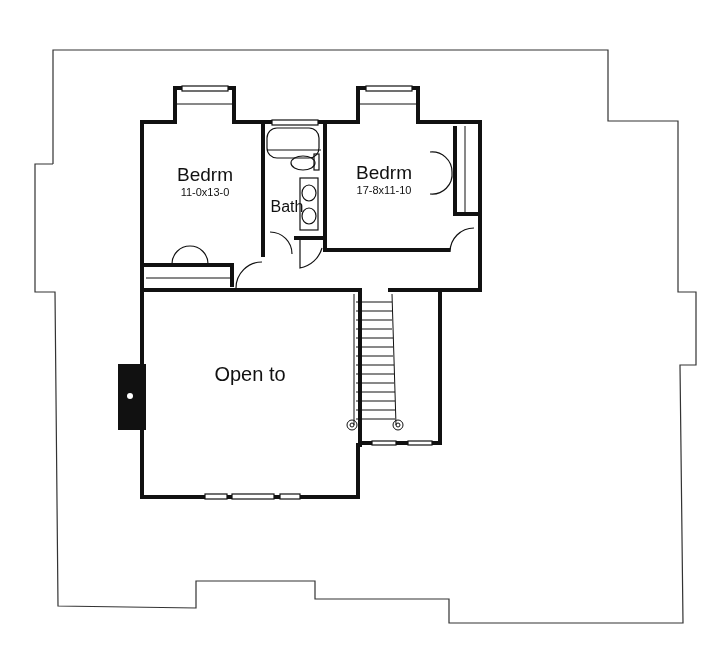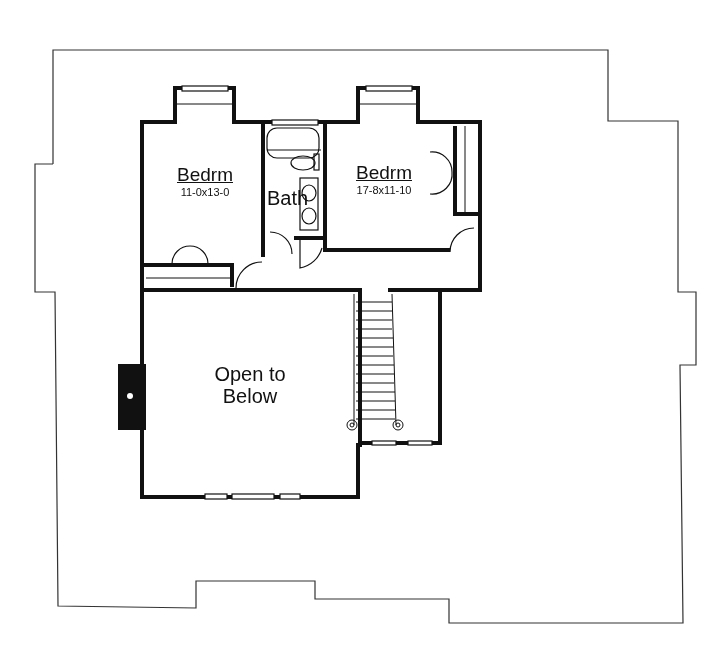--- a/index.html
+++ b/index.html
@@ -1,19 +1,19 @@
 <!DOCTYPE html>
 <html><head>
 <meta charset="utf-8">
 <style>
   html, body { margin: 0; padding: 0; background: #ffffff; }
   body { width: 728px; height: 664px; position: relative; overflow: hidden; font-family: "Liberation Sans", sans-serif; }
   svg { position: absolute; left: 0; top: 0; }
   .label { position: absolute; color: #111; text-align: center; line-height: 1.1; white-space: nowrap; }
-  .room-name { font-size: 19px; text-decoration: underline; }
+  .room-name { font-size: 19px; }
   .room-dim { font-size: 11px; }
   .big { font-size: 20px; text-align: center; }
 </style>
 </head>
 <body>
 
 <svg width="728" height="664" viewBox="0 0 728 664">
 
   <polyline fill="none" stroke="#333" stroke-width="1.2" points="53,164 53,50 608,50 608,121 678,121 678,292 696,292 696,365 680,365 683,623 449,623 449,599 315,599 315,581 196,581 196,608 58,606 55,292 35,292 35,164 53,164"></polyline>
 
@@ -107,18 +107,17 @@
 <div class="label" style="left:160px; top:165px; width:90px;">
   <div class="room-name">Bedrm</div>
   <div class="room-dim">11-0x13-0</div>
 </div>
 
 <div class="label" style="left:334px; top:163px; width:100px;">
   <div class="room-name">Bedrm</div>
   <div class="room-dim">17-8x11-10</div>
 </div>
 
-<div class="label room-dim" style="left:267px; top:187px; width:40px; font-size:20px;">Bath</div>
+<div class="label room-dim" style="left:267px; top:198px; width:40px; font-size:16px;">Bath</div>
 
 <div class="label" style="left:190px; top:363px; width:120px;">
   <div class="big">Open to</div>
-  <div class="big">Below</div>
 </div>
 
 </body></html>

